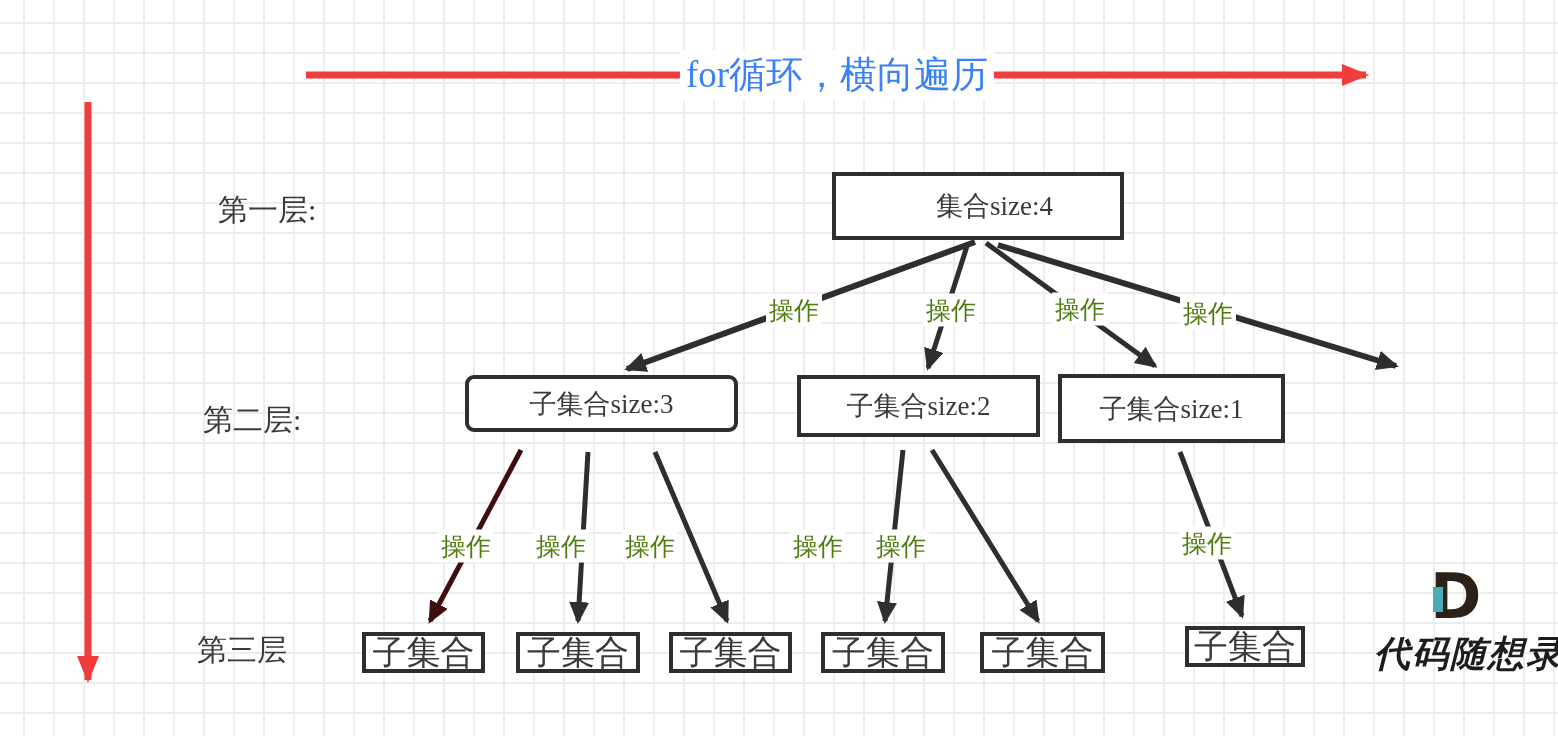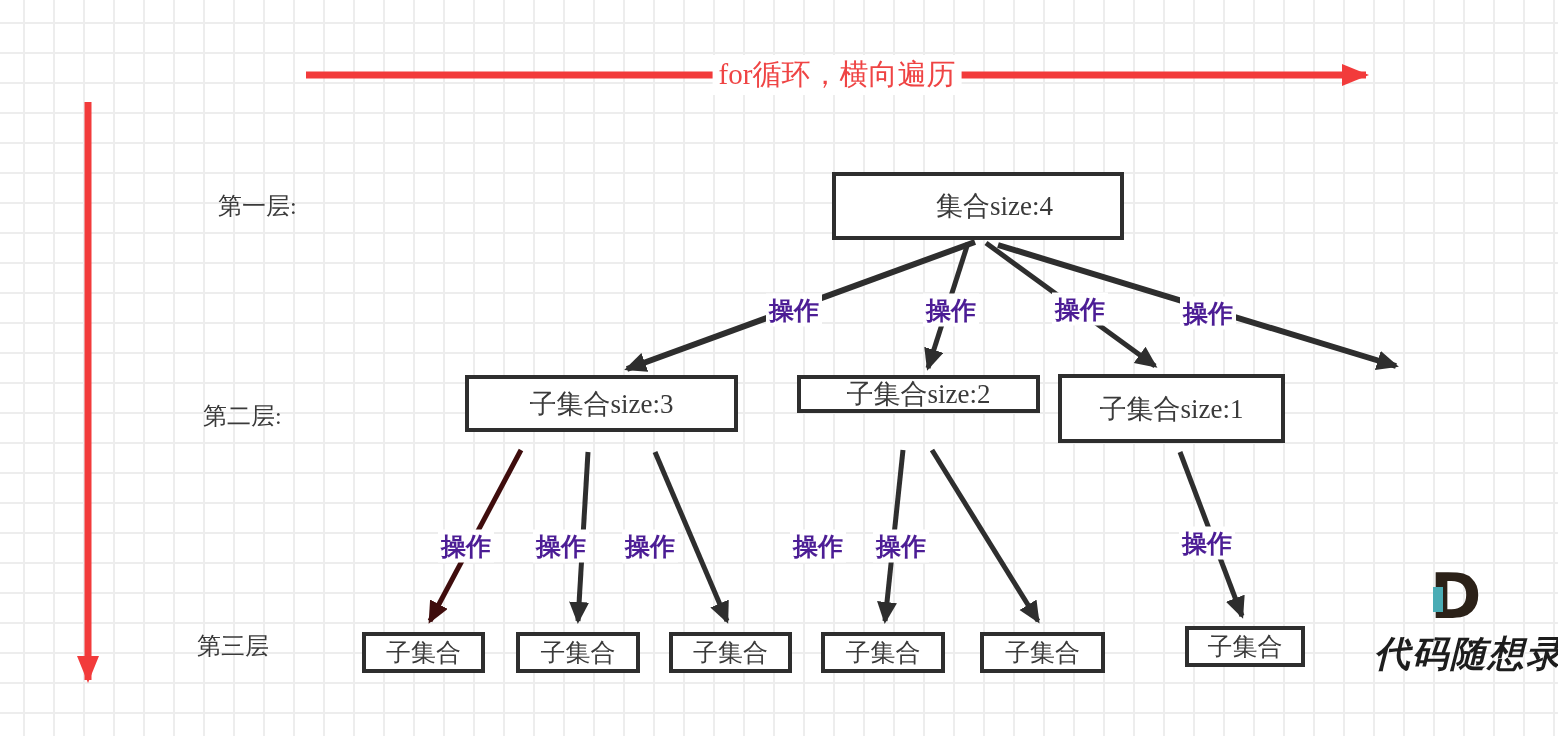--- a/index.html
+++ b/index.html
@@ -13,31 +13,31 @@
     background-size:30px 30px;
     background-position:-7px -8px;
   }
   svg.arrows{position:absolute;left:0;top:0;width:1558px;height:736px;}
   .node{
     position:absolute;box-sizing:border-box;
     border:4px solid #2e2e2e;background:#fff;
     display:flex;align-items:center;justify-content:center;
     color:#3a3a3a;font-size:27px;
   }
-  .node.small{font-size:25px;border-width:4px;}
+  .node.small{font-size:34px;border-width:4px;}
   .layer-label{
-    position:absolute;color:#3a3a3a;font-size:24px;white-space:nowrap;
+    position:absolute;color:#3a3a3a;font-size:30px;white-space:nowrap;
   }
   .op{
     position:absolute;transform:translate(-50%,-50%);
-    background:#fff;padding:0 3px;color:#4c1d95;font-size:25px;white-space:nowrap;font-weight:bold;
+    background:#fff;padding:0 3px;color:#4d7c0f;font-size:25px;white-space:nowrap;
   }
   .flow-label{
-    position:absolute;color:#ef4444;background:#fff;padding:0 6px;
-    font-size:29px;white-space:nowrap;
+    position:absolute;color:#3b82f6;background:#fff;padding:0 6px;
+    font-size:37px;white-space:nowrap;
   }
   .flow-label.h{left:837px;top:75px;transform:translate(-50%,-50%);}
   .flow-label.v{left:0px;top:396px;transform:translate(0,-50%);padding-left:2px;}
   .logo{position:absolute;left:1368px;top:574px;width:180px;height:100px;}
   .logo-d{
     position:absolute;left:62px;top:-8px;
     font-family:"DejaVu Sans","Liberation Sans",sans-serif;
     font-weight:bold;font-size:62px;color:#2b2118;line-height:1;
   }
   .logo-teal{position:absolute;left:65px;top:13px;width:10px;height:25px;background:#4aacb5;}
@@ -82,22 +82,22 @@
   </svg>
 
   <div class="flow-label h">for循环，横向遍历</div>
 
   <div class="layer-label" style="left:218px;top:190px;">第一层:</div>
   <div class="layer-label" style="left:203px;top:384px;margin-top:16px;">第二层:</div>
   <div class="layer-label" style="left:197px;top:630px;">第三层</div>
 
   <div class="node" style="left:832px;top:172px;width:292px;height:68px;padding-left:33px;">集合size:4</div>
 
-  <div class="node" style="left:465px;top:375px;width:273px;height:57px;">子集合size:3</div>
-  <div class="node" style="left:797px;top:375px;width:243px;height:38px;text-align:center;">子集合size:2</div>
+  <div class="node" style="left:465px;top:375px;width:273px;height:57px;border-radius:9px;">子集合size:3</div>
+  <div class="node" style="left:797px;top:375px;width:243px;height:62px;text-align:center;">子集合size:2</div>
   <div class="node" style="left:1058px;top:374px;width:227px;height:69px;">子集合size:1</div>
 
   <div class="node small" style="left:362px;top:632px;width:123px;height:41px;">子集合</div>
   <div class="node small" style="left:516px;top:632px;width:124px;height:41px;">子集合</div>
   <div class="node small" style="left:669px;top:632px;width:123px;height:41px;">子集合</div>
   <div class="node small" style="left:821px;top:632px;width:124px;height:41px;">子集合</div>
   <div class="node small" style="left:980px;top:632px;width:125px;height:41px;">子集合</div>
   <div class="node small" style="left:1185px;top:626px;width:120px;height:41px;">子集合</div>
 
   <div class="op" style="left:794px;top:310px;">操作</div>

